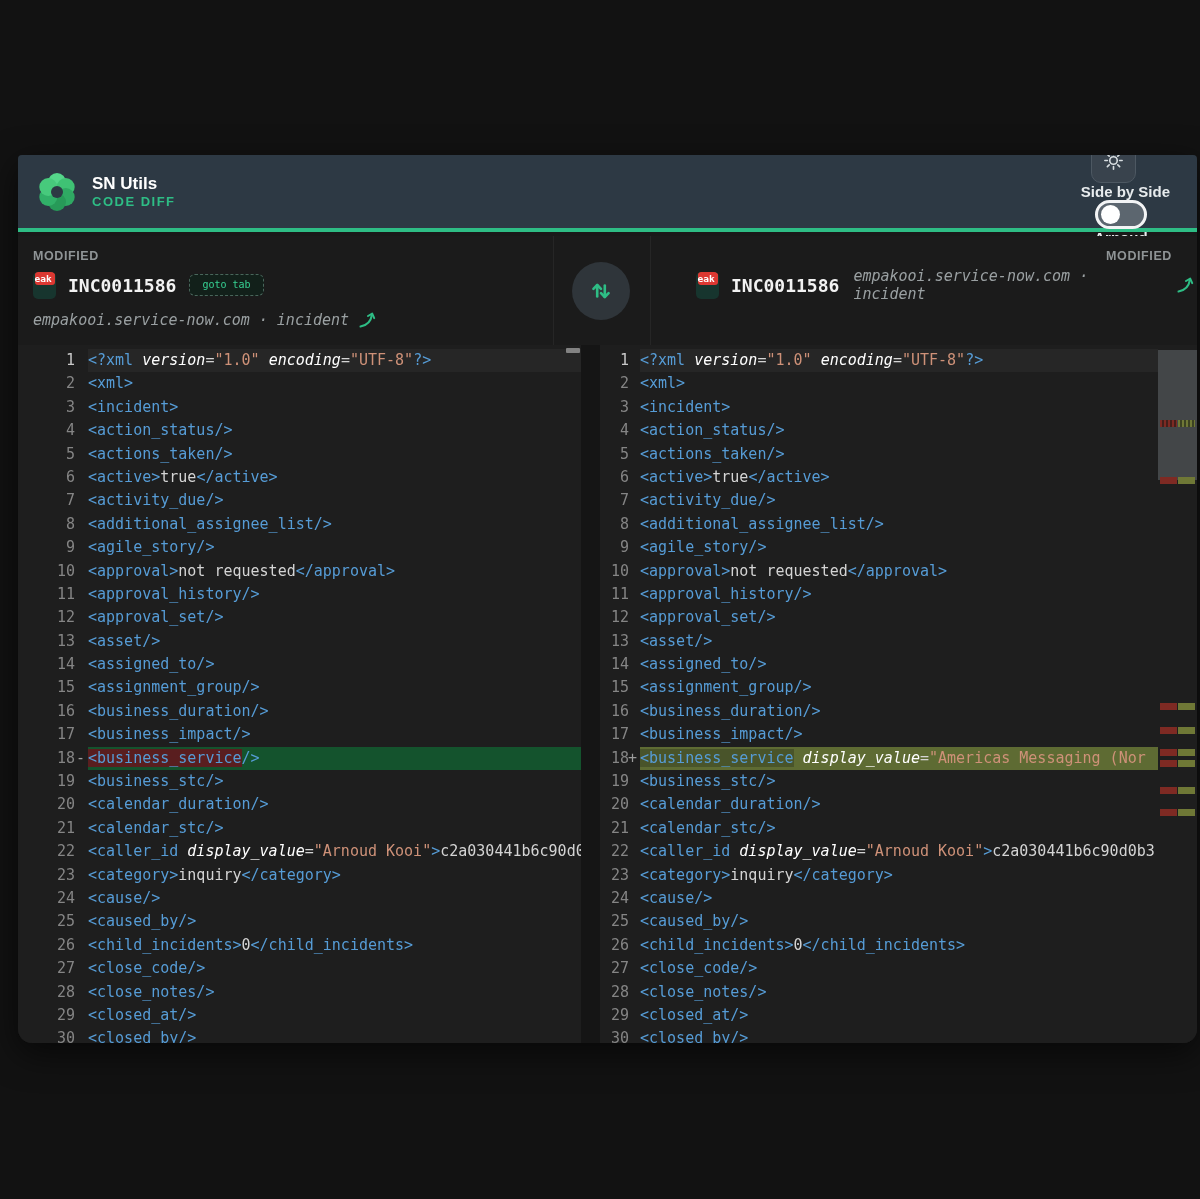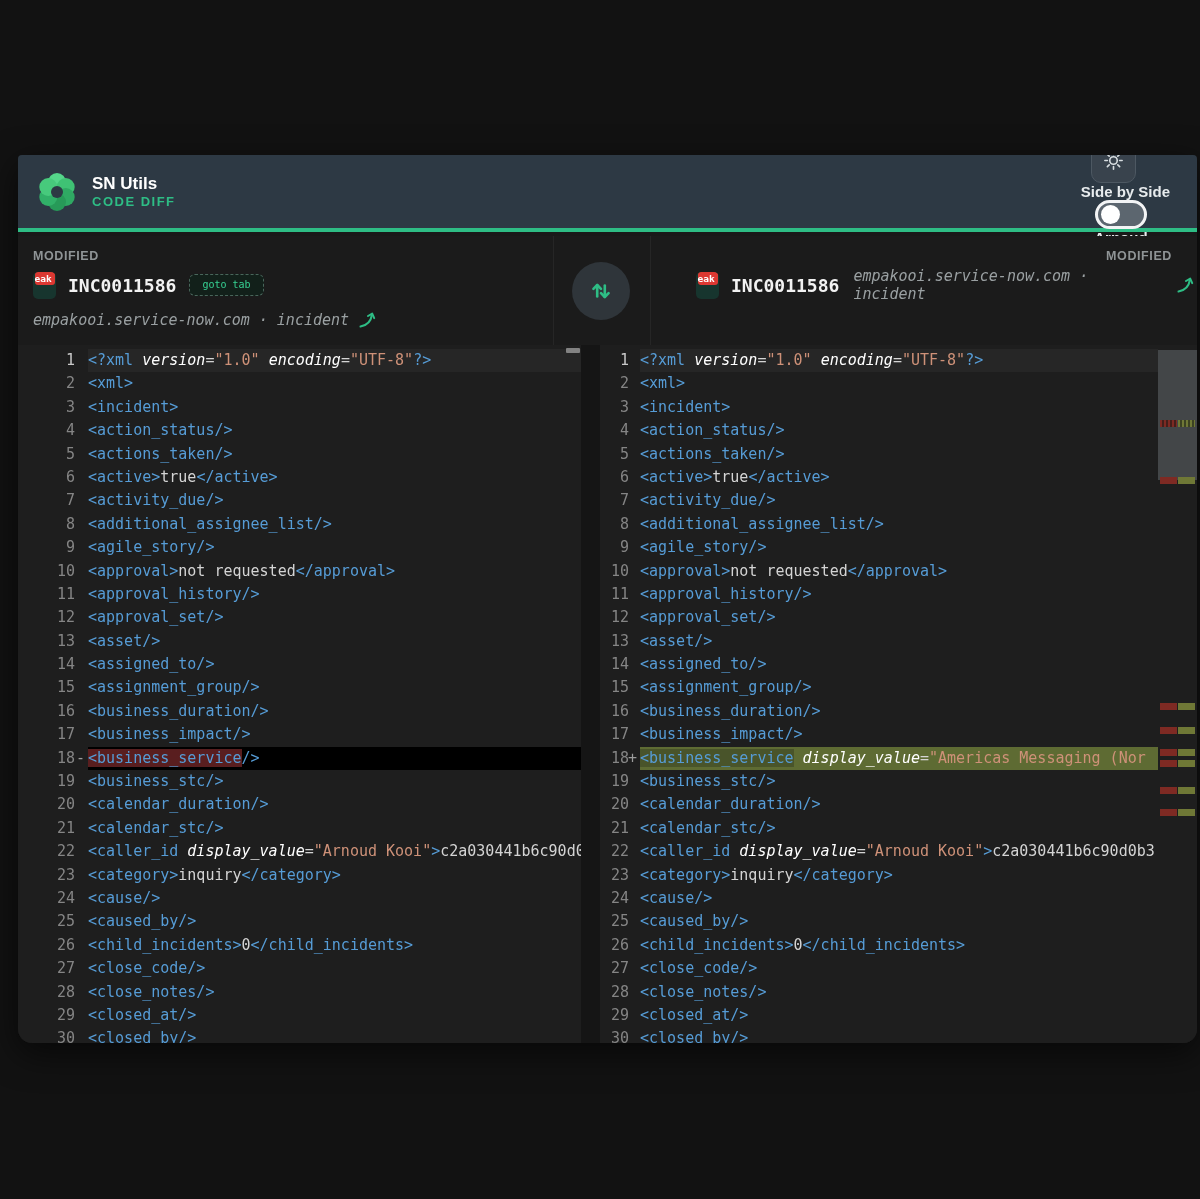--- a/index.html
+++ b/index.html
@@ -61,21 +61,21 @@
   .rows{position:absolute;left:0;top:0;bottom:0;right:0;padding-top:4px;}
   .pane-right .rows{right:39px;}
   .crow{display:flex;height:23.4px;line-height:23.4px;font-family:"DejaVu Sans Mono",monospace;font-size:15px;}
   .gut{position:relative;flex:0 0 70px;text-align:right;padding-right:13px;color:#858585;}
   .pane-right .gut{flex:0 0 40px;padding-right:11px;}
   .sign{position:absolute;right:0;top:0;width:12px;text-align:left;color:#9b9b9b;}
   .cnt{flex:1 1 auto;white-space:pre;overflow:hidden;color:#d4d4d4;}
   .tok-tag{color:#569cd6;} .tok-attr{color:#ffffff;font-style:italic;} .tok-str{color:#ce9178;} .tok-pln{color:#d4d4d4;}
   .row-cur .cnt{background:#262626;}
   .row-cur .lnum{color:#c8c8c8;}
-  .row-del .cnt{background:#000000;}
+  .row-del .cnt{background:#14532d;}
   .seg-dd{background:#591e1f;}
   .row-add .cnt{background:#5e6b33;}
   .seg-ad{background:#49542a;}
 
   
   .lthumb{position:absolute;right:1px;top:3px;width:14px;height:5px;background:#9a9a9a;opacity:.8;border-radius:1px;}
 
   
   .minimap{position:absolute;right:0;top:0;bottom:0;width:39px;background:#1e1e1e;}
   .mthumb{position:absolute;left:0;right:0;top:5px;height:130px;background:rgba(130,137,143,.38);}

